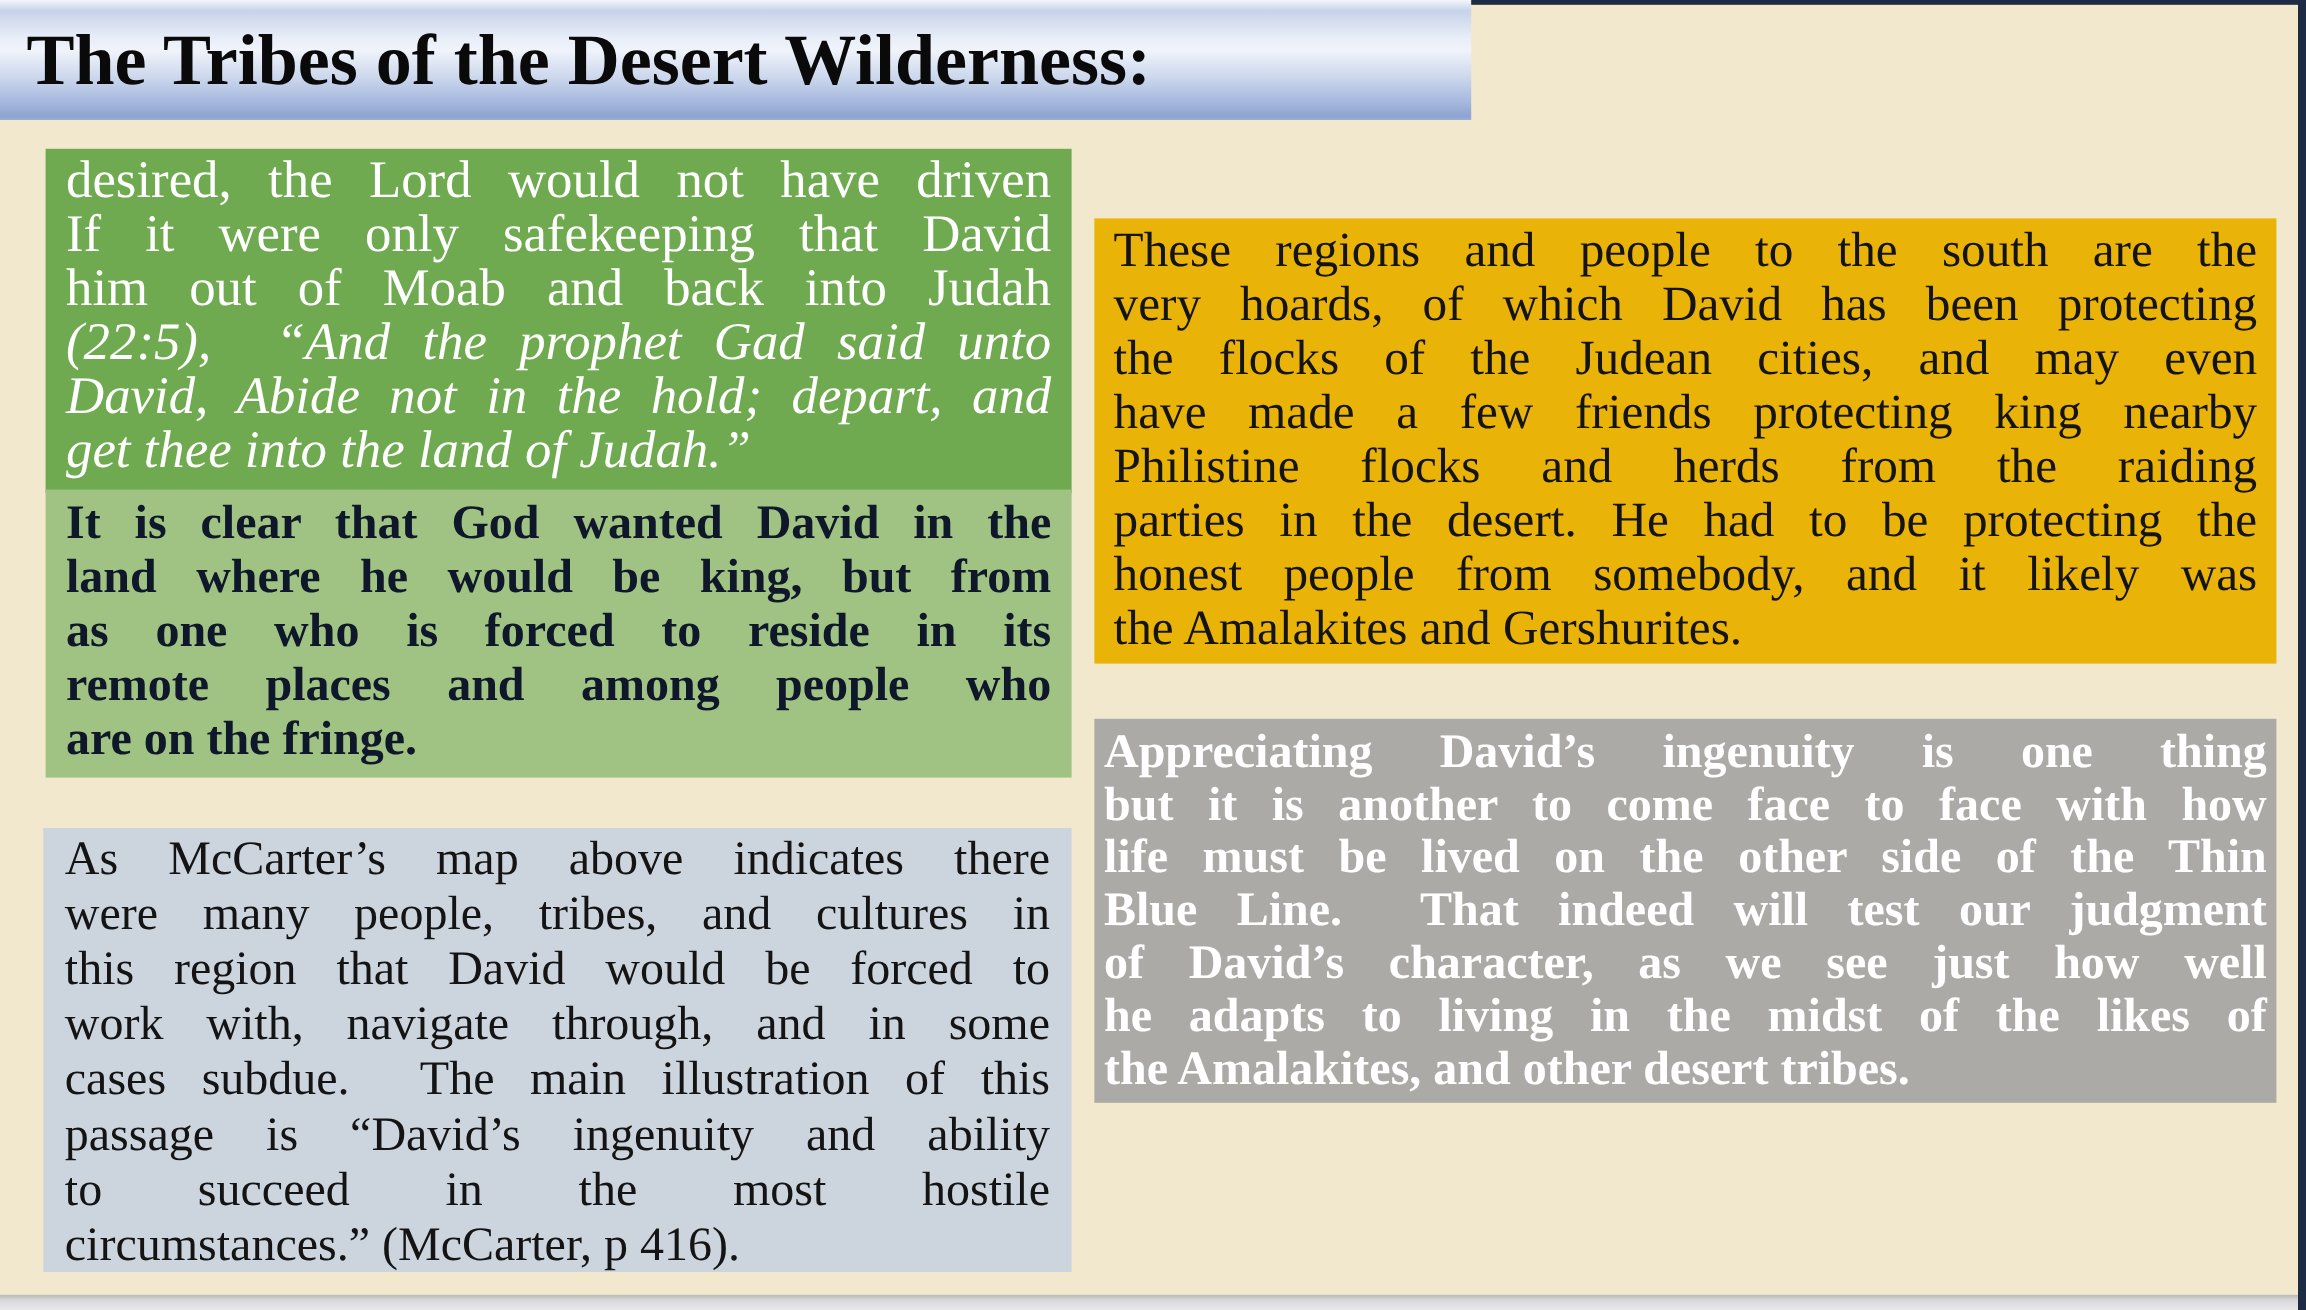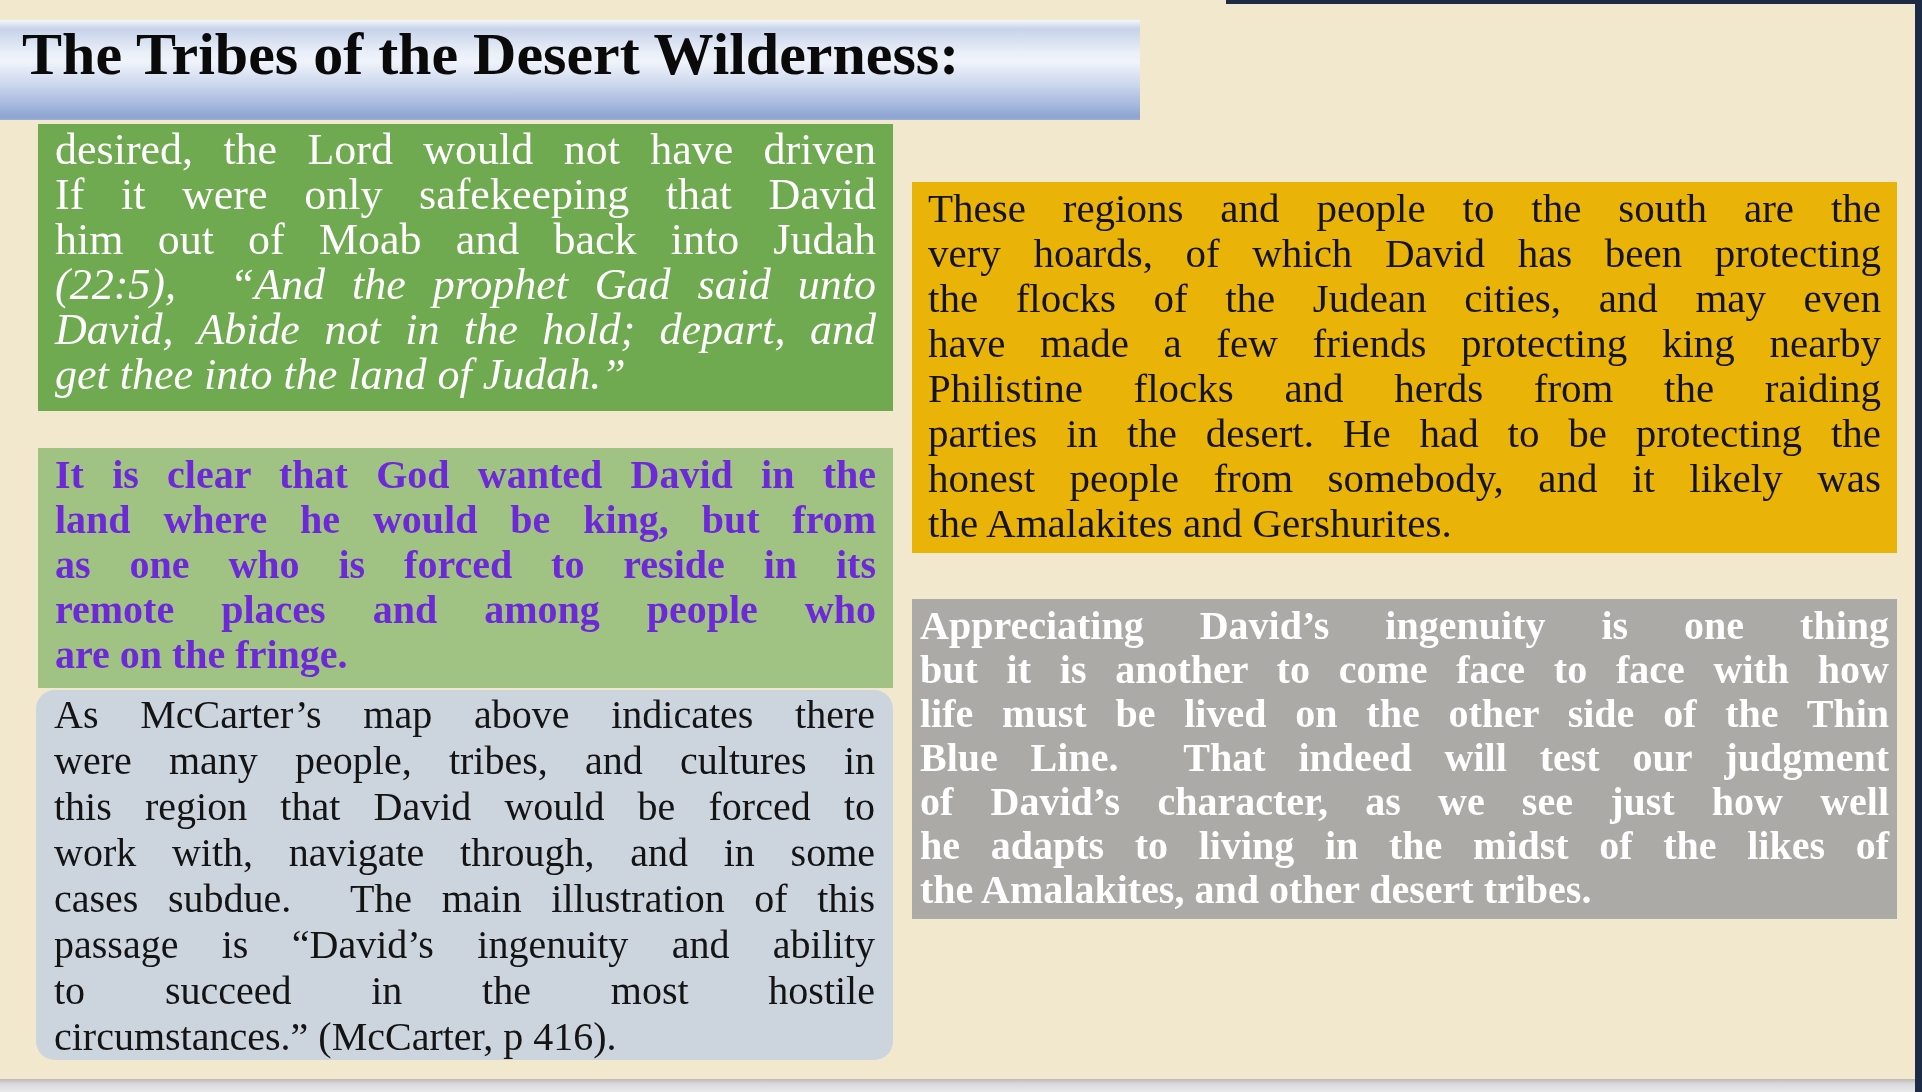--- a/index.html
+++ b/index.html
@@ -19,48 +19,48 @@
   }
   #border-right{
     position:absolute;left:1915px;top:0;width:7px;height:1092px;background:#1d2b45;
   }
   #outside-bottom{
     position:absolute;left:0;top:1079px;width:1915px;height:13px;
     background:linear-gradient(180deg,#bdb9b1 0%,#d8d8dc 35%,#e9e9ec 100%);
   }
   
   #titlebar{
-    position:absolute;left:0;top:0;width:1140px;height:100px;
+    position:absolute;left:0;top:0;width:1226px;height:100px;
     background:linear-gradient(180deg,#f4f6f9 0%,#c7d3ea 9%,#e9eef8 32%,#f0f3fa 42%,#cdd8ed 64%,#a7b9de 84%,#8da4d1 97%,#9bafd7 100%);
-    display:flex;align-items:flex-start;margin-top:20px;
+    display:flex;align-items:center;
   }
   #titlebar .title{
     font-size:60px;font-weight:bold;color:#0a0a0a;
     padding-left:22px;letter-spacing:0px;white-space:nowrap;
   }
   
   .tbox{position:absolute;overflow:hidden;box-sizing:border-box;}
   .jline{text-align:justify;text-align-last:justify;}
   .jline.last{text-align-last:left;}
 
   #box-scripture{
     left:38px;top:124px;width:855px;height:287px;
     background:#6faa50;color:#ffffff;
     font-size:44px;line-height:45px;padding:3px 17px;
   }
   #box-scripture .italic-part{font-style:italic;}
   #box-clear{
-    left:38px;top:448px;width:855px;height:240px;
-    background:#a0c383;color:#6d28d9;font-weight:bold;
+    left:38px;top:408px;width:855px;height:240px;
+    background:#a0c383;color:#0f172a;font-weight:bold;
     font-size:40px;line-height:45px;padding:4px 17px;
   }
   #box-mccarter{
     left:36px;top:690px;width:857px;height:370px;
     background:#ccd4de;color:#141414;
-    font-size:40px;line-height:46px;padding:2px 18px;border-radius:19px;
+    font-size:40px;line-height:46px;padding:2px 18px;
   }
   #box-regions{
     left:912px;top:182px;width:985px;height:371px;
     background:#eab308;color:#141414;
     font-size:41px;line-height:45px;padding:4px 16px;
   }
   #box-appreciating{
     left:912px;top:599px;width:985px;height:320px;
     background:#acaaa6;color:#ffffff;font-weight:bold;
     font-size:40px;line-height:44px;padding:5px 8px;

